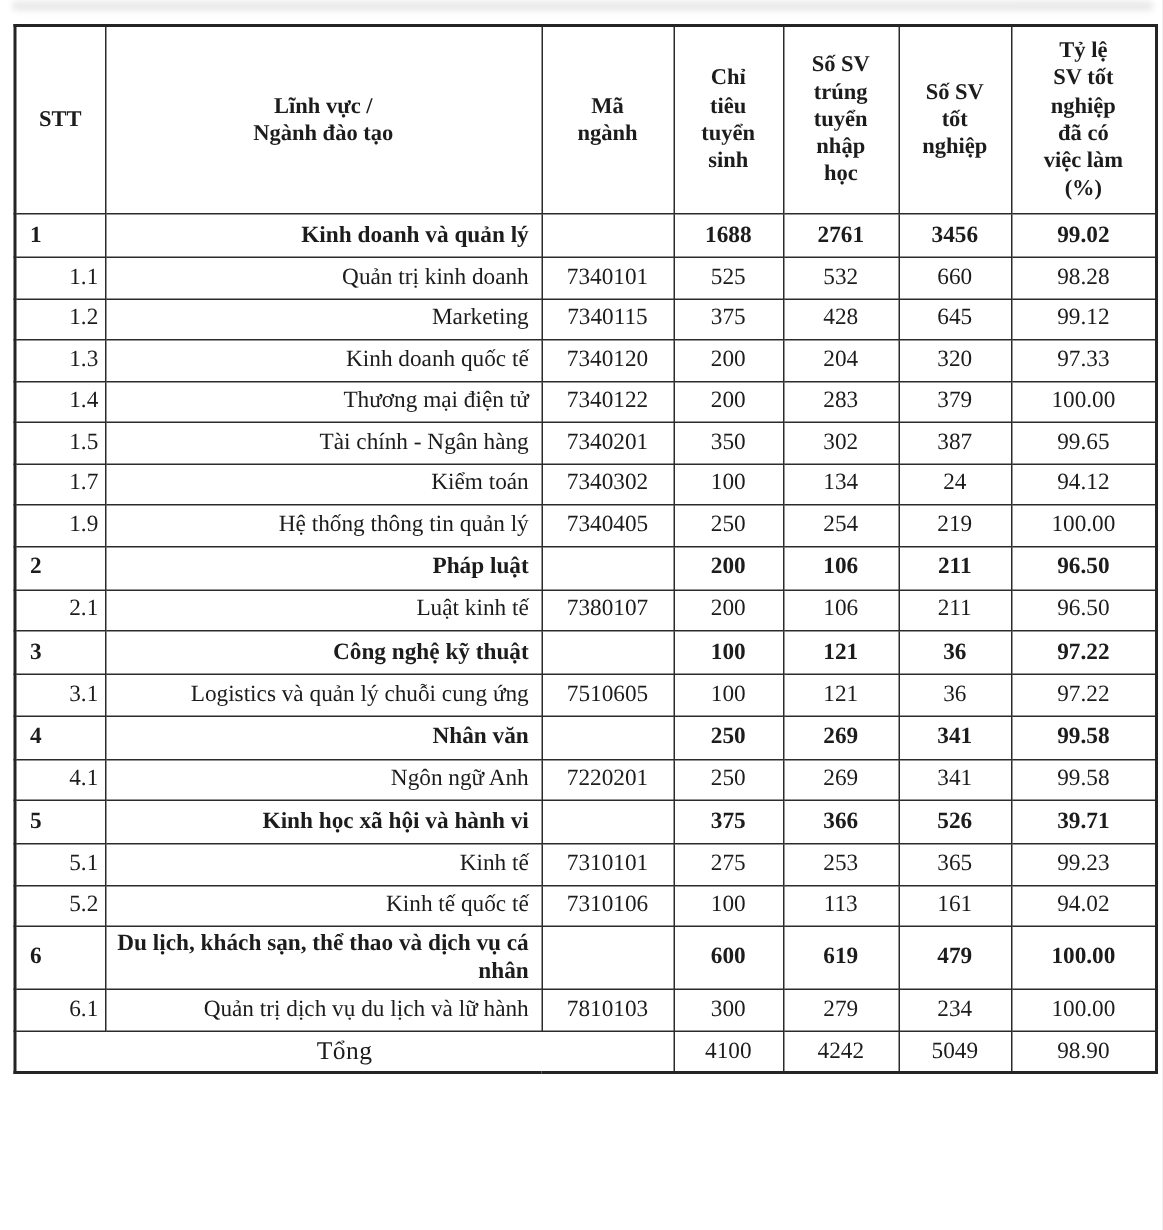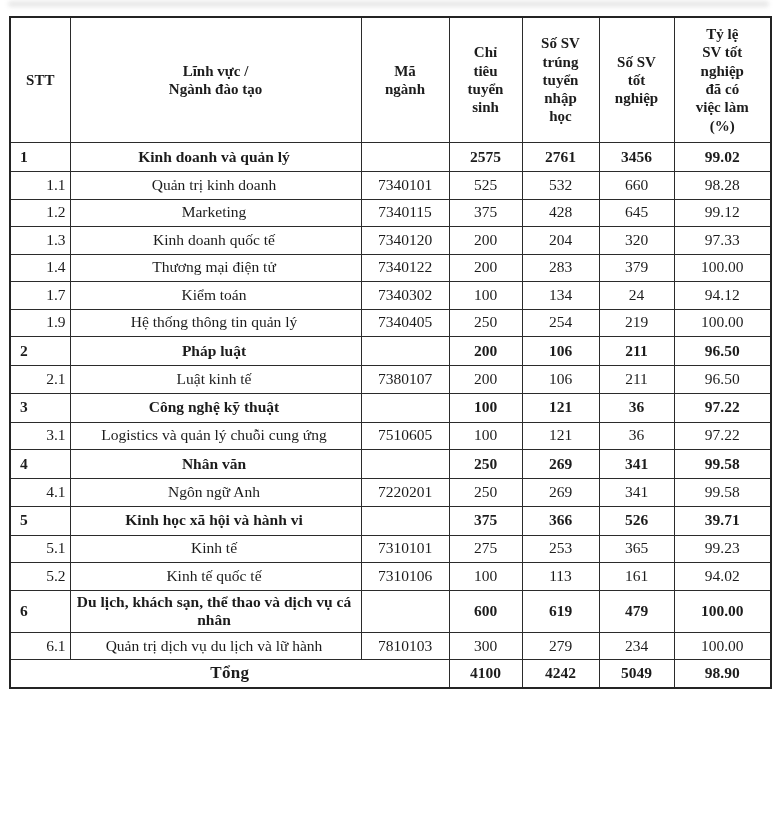--- a/index.html
+++ b/index.html
@@ -47,24 +47,24 @@
   .doc-table td {
     font-size: 15.5px;
     line-height: 1.2;
     padding: 2px 4px;
   }
   tr.row-group { height: 29px; }
   tr.row-sub   { height: 27.5px; }
   tr.row-group td { font-weight: bold; }
   td.cell-stt-group { text-align: left; padding-left: 9px; }
   td.cell-stt-sub   { text-align: right; }
-  td.cell-name { text-align: center; padding-left: 5px; padding-right: 8px; }
+  td.cell-name { text-align: right; padding-left: 5px; padding-right: 8px; }
   td.cell-num  { text-align: center; }
   tr.row-footer { height: 28px; }
-  tr.row-footer td { font-weight: bold; }
+  tr.row-footer td { font-weight: normal; }
   td.total-label {
     text-align: center;
     font-size: 17px;
     letter-spacing: 0.3px;
   }
 </style>
 </head>
 <body>
 
 <div class="page">
@@ -105,21 +105,21 @@
 đã có
 việc làm
 (%)</th>
       </tr>
     </thead>
     <tbody id="table-body">
         <tr class="row-group">
           <td class="cell-stt-group">1</td>
           <td class="cell-name">Kinh doanh và quản lý</td>
           <td class="cell-num"></td>
-          <td class="cell-num">2575</td>
+          <td class="cell-num">1688</td>
           <td class="cell-num">2761</td>
           <td class="cell-num">3456</td>
           <td class="cell-num">99.02</td>
         </tr>
         <tr class="row-sub">
           <td class="cell-stt-sub">1.1</td>
           <td class="cell-name">Quản trị kinh doanh</td>
           <td class="cell-num">7340101</td>
           <td class="cell-num">525</td>
           <td class="cell-num">532</td>
@@ -145,20 +145,29 @@
           <td class="cell-num">97.33</td>
         </tr>
         <tr class="row-sub">
           <td class="cell-stt-sub">1.4</td>
           <td class="cell-name">Thương mại điện tử</td>
           <td class="cell-num">7340122</td>
           <td class="cell-num">200</td>
           <td class="cell-num">283</td>
           <td class="cell-num">379</td>
           <td class="cell-num">100.00</td>
+        </tr>
+        <tr class="row-sub">
+          <td class="cell-stt-sub">1.5</td>
+          <td class="cell-name">Tài chính - Ngân hàng</td>
+          <td class="cell-num">7340201</td>
+          <td class="cell-num">350</td>
+          <td class="cell-num">302</td>
+          <td class="cell-num">387</td>
+          <td class="cell-num">99.65</td>
         </tr>
         <tr class="row-sub">
           <td class="cell-stt-sub">1.7</td>
           <td class="cell-name">Kiểm toán</td>
           <td class="cell-num">7340302</td>
           <td class="cell-num">100</td>
           <td class="cell-num">134</td>
           <td class="cell-num">24</td>
           <td class="cell-num">94.12</td>
         </tr>

